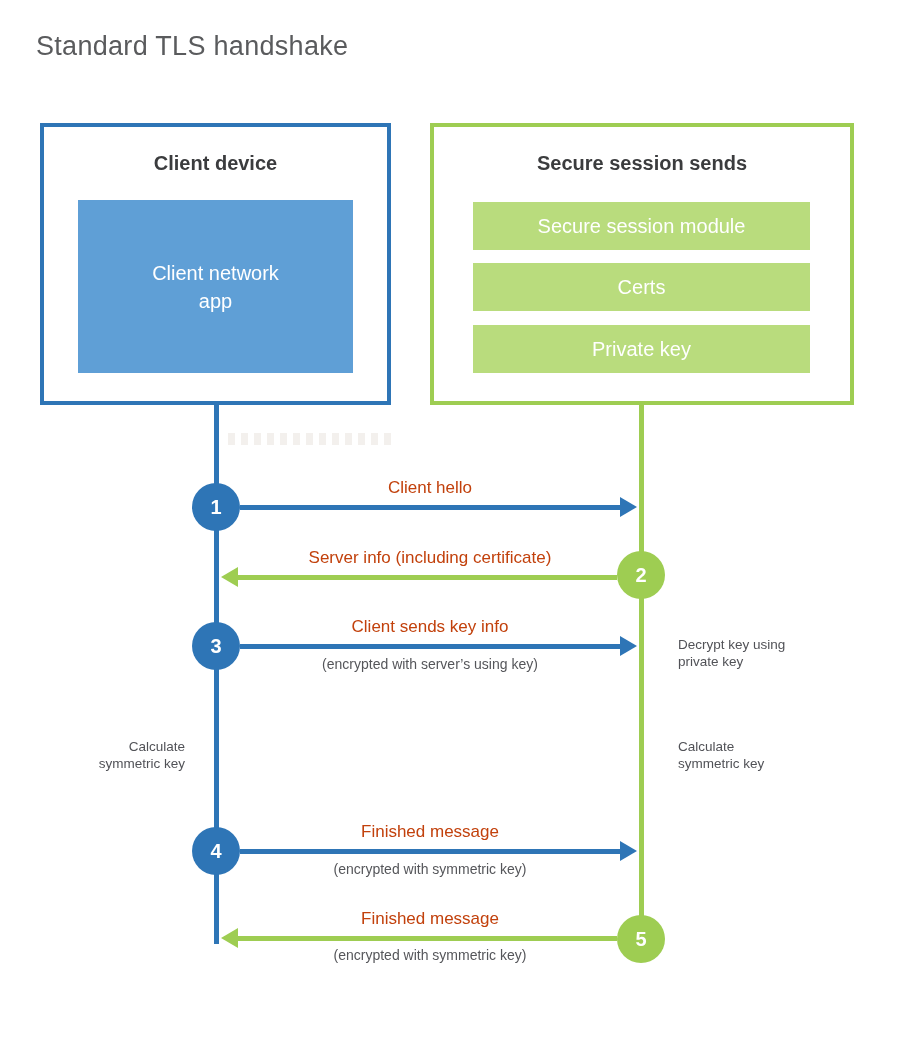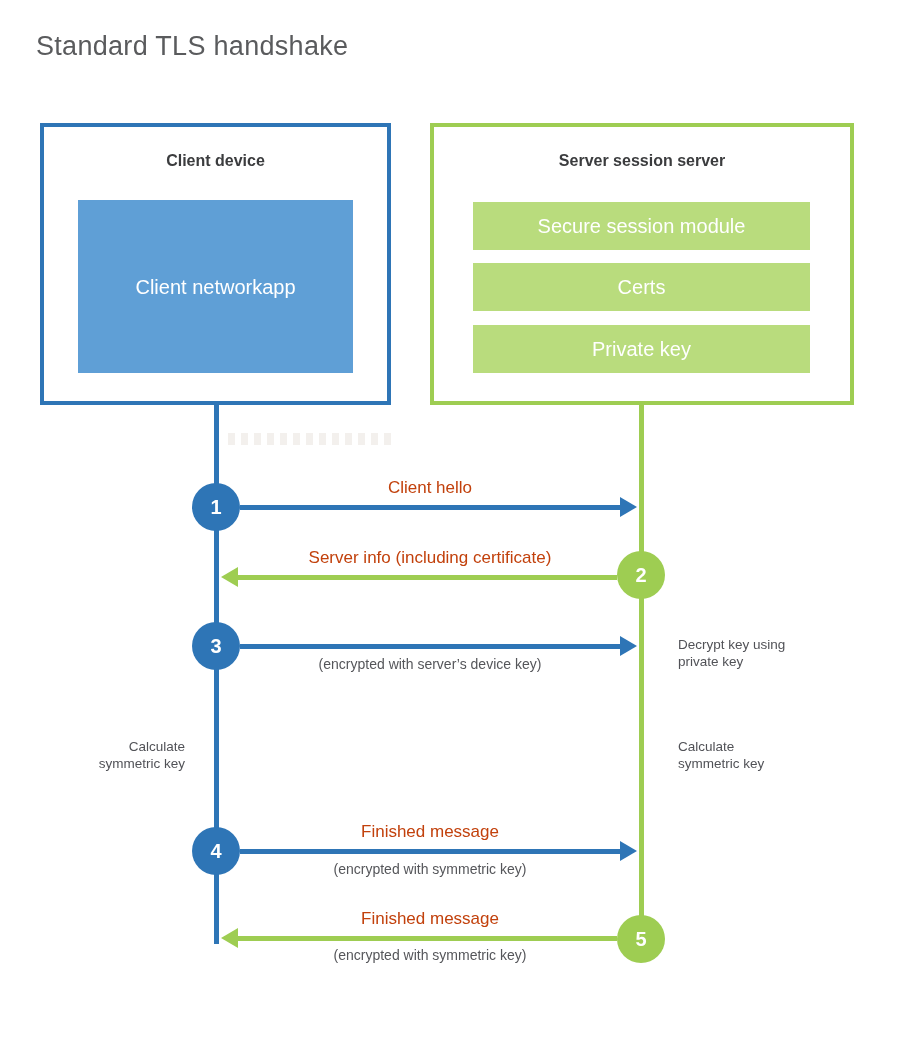--- a/index.html
+++ b/index.html
@@ -8,25 +8,25 @@
     font-family:"Liberation Sans","DejaVu Sans",sans-serif;
   }
   .page-title {
     position:absolute; left:36px; top:31px;
     font-size:27px; font-weight:300; letter-spacing:0.3px; color:#5a5b5d;
   }
   
   .entity-box { position:absolute; top:123px; height:282px; box-sizing:border-box; background:#fff; }
   .client-box { left:40px;  width:351px; border:4px solid #2e75b6; }
   .server-box { left:430px; width:424px; border:4px solid #9ecd52; }
-  .box-title  { margin-top:25px; text-align:center; font-size:16px; font-weight:700; color:#3b3c3e; }
+  .box-title  { margin-top:25px; text-align:center; font-size:20px; font-weight:700; color:#3b3c3e; }
   .client-app {
     position:absolute; left:78px; top:200px; width:275px; height:173px;
     background:#5f9fd6; color:#ffffff; font-size:20px; line-height:28px;
-    display:flex; align-items:center; justify-content:center; text-align:center;
+    display:flex; flex-direction:column; align-items:center; justify-content:center; text-align:center;
   }
   .server-bar {
     position:absolute; left:473px; width:337px; height:48px;
     background:#b9dc7d; color:#ffffff; font-size:20px;
     display:flex; align-items:center; justify-content:center;
   }
   .bar-1 { top:202px; } .bar-2 { top:263px; } .bar-3 { top:325px; }
   
   .vline { position:absolute; top:405px; width:5px; }
   .vline-blue  { left:214px; height:539px; background:#2e75b6; }
@@ -83,21 +83,21 @@
 
   <div class="entity-box client-box">
     <div class="box-title">Client device</div>
   </div>
   <div class="client-app">
     <span>Client network</span>
     <span>app</span>
   </div>
 
   <div class="entity-box server-box">
-    <div class="box-title">Server session server</div>
+    <div class="box-title">Secure session sends</div>
   </div>
   <div class="server-bar bar-1">Secure session module</div>
   <div class="server-bar bar-2">Certs</div>
   <div class="server-bar bar-3">Private key</div>
 
   <div class="vline vline-blue"></div>
   <div class="vline vline-green"></div>
 
   <div class="faint-artifact"></div>
 
@@ -113,21 +113,22 @@
     <div class="shaft"></div>
     <div class="head"></div>
   </div>
   <div class="msg-label lbl-2">Server info (including certificate)</div>
 
   <div class="step-circle c-blue circ-3">3</div>
   <div class="arrow arrow-right arr-3">
     <div class="shaft"></div>
     <div class="head"></div>
   </div>
-  <div class="msg-sub sub-3">(encrypted with server’s device key)</div>
+  <div class="msg-label lbl-3">Client sends key info</div>
+  <div class="msg-sub sub-3">(encrypted with server’s using key)</div>
   <div class="note note-decrypt">
     <span>Decrypt key using</span>
     <span>private key</span>
   </div>
 
   <div class="note note-calc-left">
     <span>Calculate</span>
     <span>symmetric key</span>
   </div>
   <div class="note note-calc-right">

